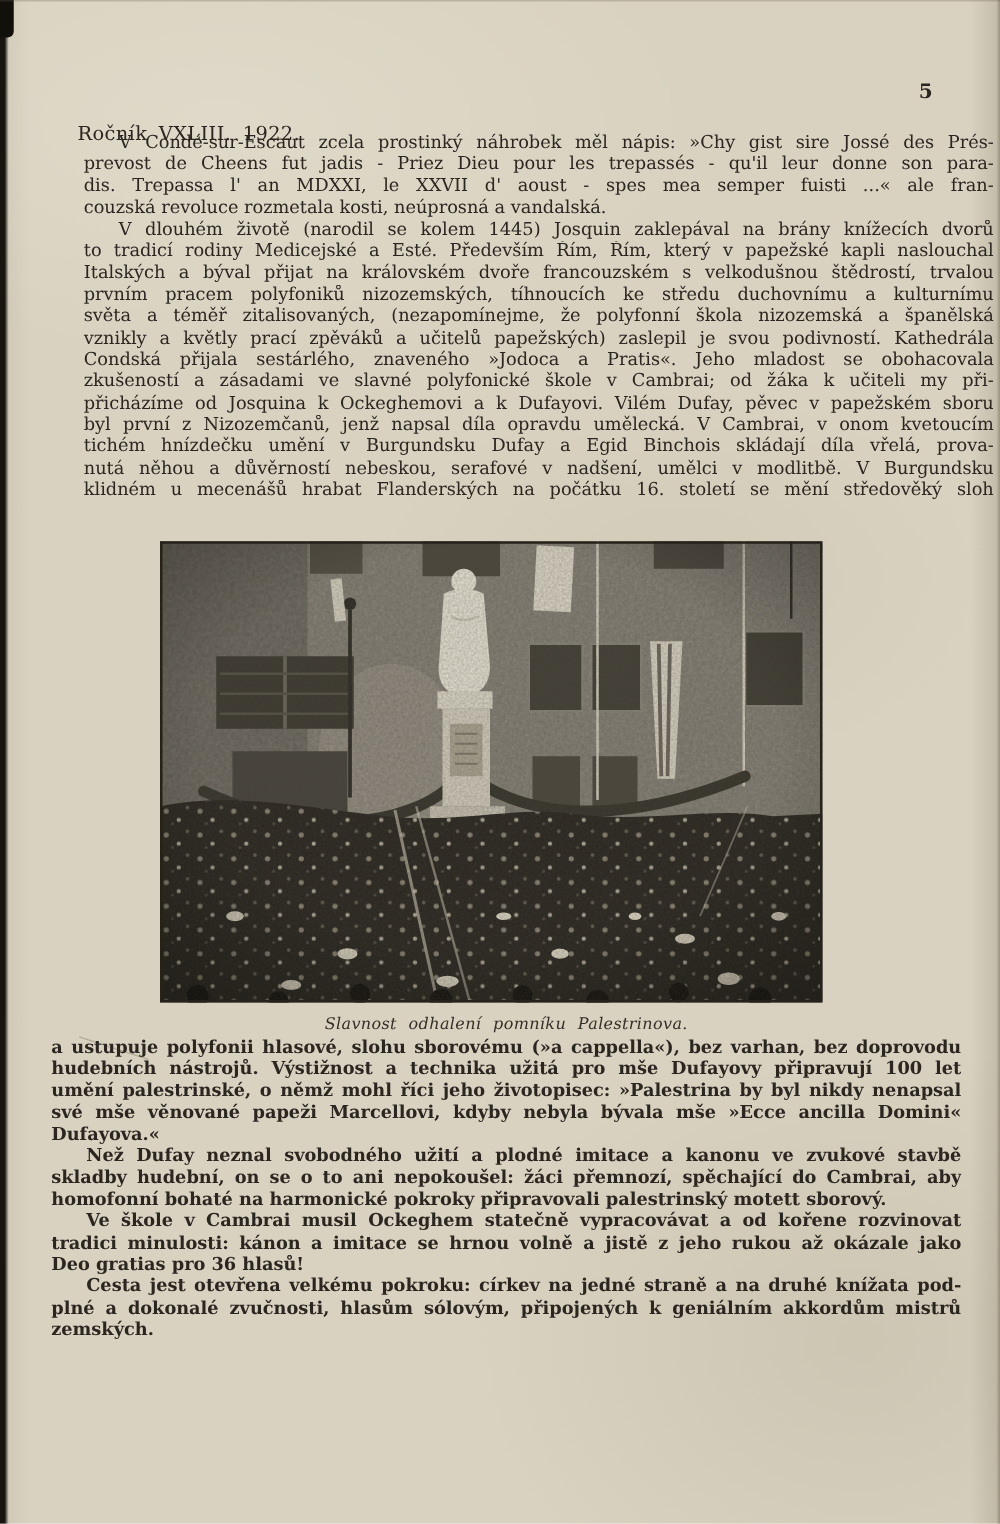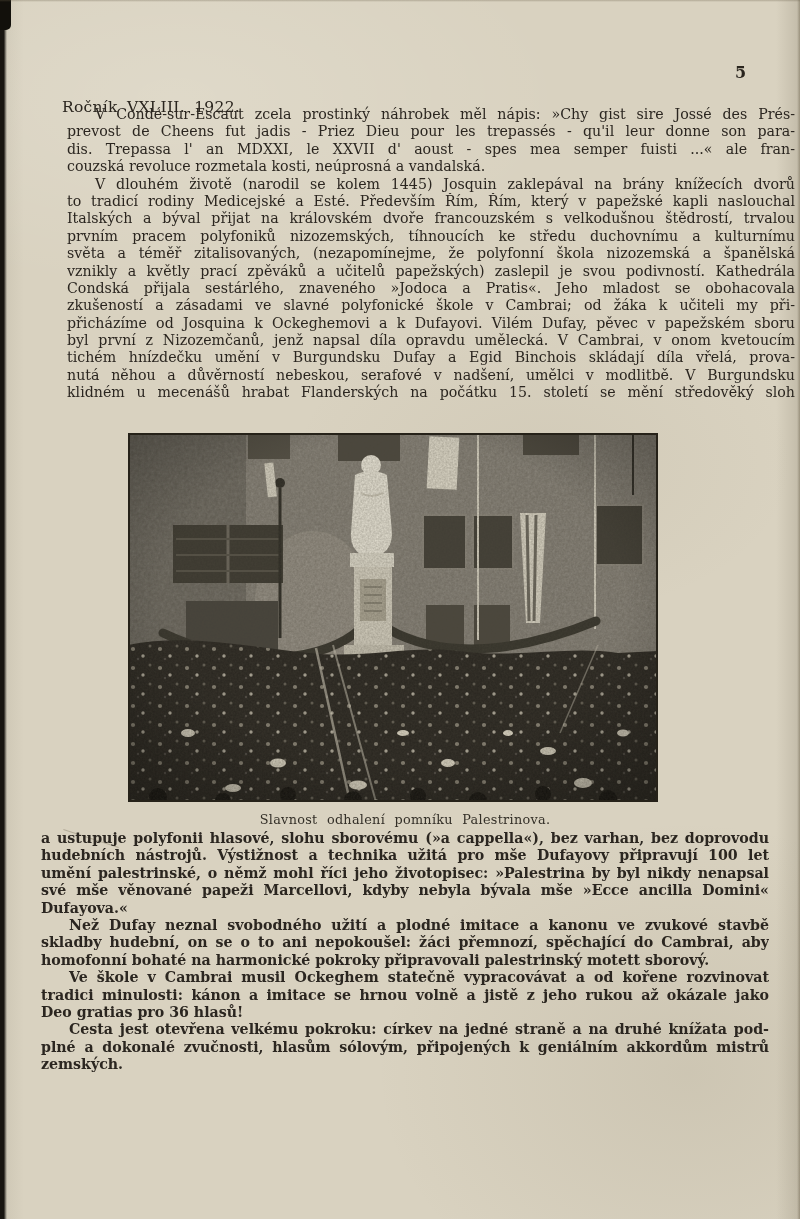--- a/index.html
+++ b/index.html
@@ -22,21 +22,21 @@
   .hdr-page{position:absolute;left:735px;top:63px;font-size:16px;font-weight:bold;color:#2a251e;}
   .tb{position:absolute;left:41px;width:728px;font-size:14.2px;}
   .tb1{top:106px;margin-left:26px;}
   .tb2{top:830px;font-weight:bold;}
   .ln{height:17.4px;line-height:17.4px;overflow:hidden;text-align:justify;text-align-last:justify;}
   .ln.noj{text-align-last:left;}
   .ln.indent{text-indent:28px;}
   .photo{position:absolute;left:128px;top:433px;width:530px;height:369px;background:#6f6b62;}
   .photo svg{display:block;}
   .caption{position:absolute;left:41px;top:812px;width:728px;text-align:center;
-    font-size:12.8px;word-spacing:5px;letter-spacing:.3px;color:#332f27;}
+    font-size:12.8px;word-spacing:5px;letter-spacing:.3px;color:#332f27;font-style:italic;}
 </style>
 </head>
 <body>
 
 <div class="page">
 
   <div class="edge-left"></div>
   <div class="corner-tl"></div>
   <div class="edge-top"></div>
   <div class="edge-right"></div>
@@ -58,21 +58,21 @@
       <div class="ln">Italských a býval přijat na královském dvoře francouzském s velkodušnou štědrostí, trvalou</div>
       <div class="ln">prvním pracem polyfoniků nizozemských, tíhnoucích ke středu duchovnímu a kulturnímu</div>
       <div class="ln">světa a téměř zitalisovaných, (nezapomínejme, že polyfonní škola nizozemská a španělská</div>
       <div class="ln">vznikly a květly prací zpěváků a učitelů papežských) zaslepil je svou podivností. Kathedrála</div>
       <div class="ln">Condská přijala sestárlého, znaveného »Jodoca a Pratis«. Jeho mladost se obohacovala</div>
       <div class="ln">zkušeností a zásadami ve slavné polyfonické škole v Cambrai; od žáka k učiteli my při-</div>
       <div class="ln">přicházíme od Josquina k Ockeghemovi a k Dufayovi. Vilém Dufay, pěvec v papežském sboru</div>
       <div class="ln">byl první z Nizozemčanů, jenž napsal díla opravdu umělecká. V Cambrai, v onom kvetoucím</div>
       <div class="ln">tichém hnízdečku umění v Burgundsku Dufay a Egid Binchois skládají díla vřelá, prova-</div>
       <div class="ln">nutá něhou a důvěrností nebeskou, serafové v nadšení, umělci v modlitbě. V Burgundsku</div>
-      <div class="ln">klidném u mecenášů hrabat Flanderských na počátku 15. století se mění středověký sloh</div>
+      <div class="ln">klidném u mecenášů hrabat Flanderských na počátku 16. století se mění středověký sloh</div>
     </div>
   </div>
 
   <div class="photo">
     <svg viewBox="0 0 530 369" width="530" height="369" preserveAspectRatio="none">
       <defs>
         <radialGradient id="vig" cx="50%" cy="45%" r="75%">
           <stop offset="58%" stop-color="#0c0b08" stop-opacity="0"></stop>
           <stop offset="100%" stop-color="#0c0b08" stop-opacity="0.38"></stop>
         </radialGradient>

